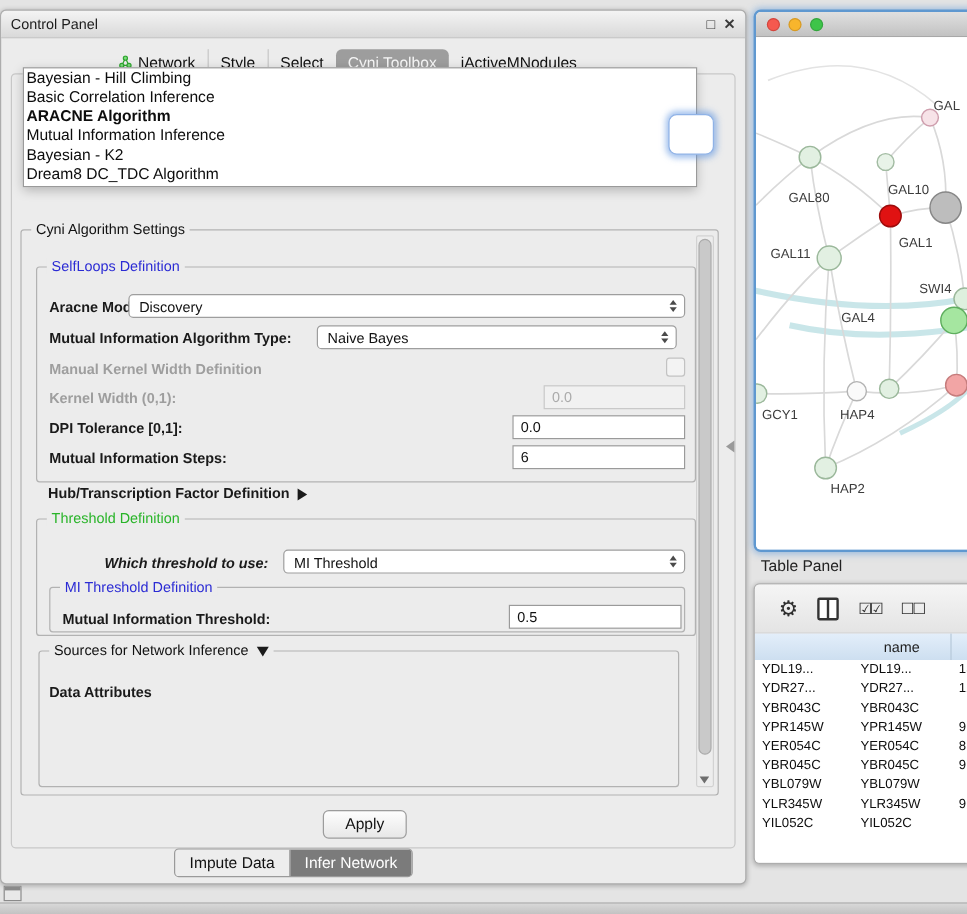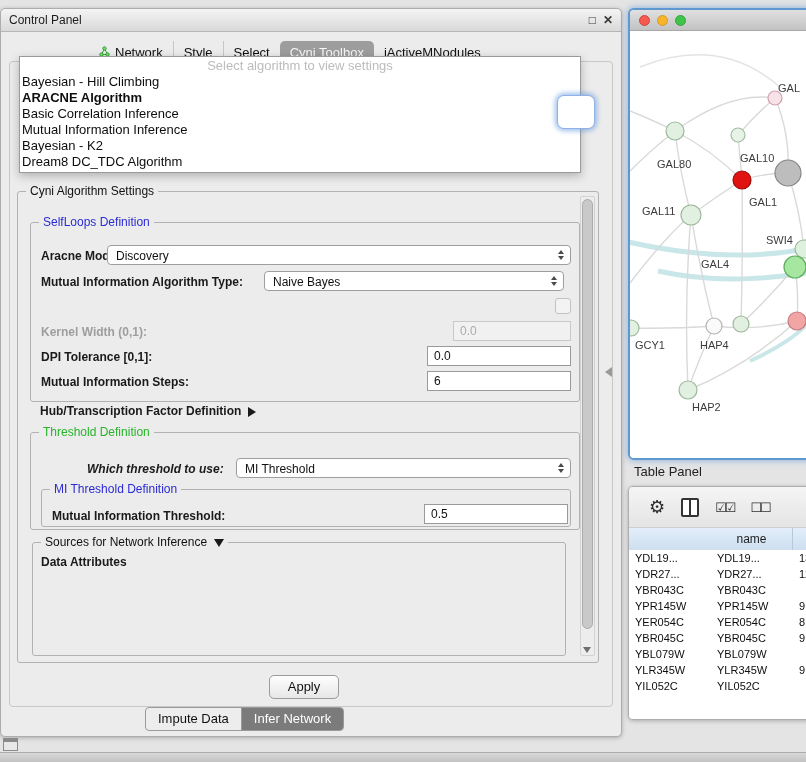--- a/index.html
+++ b/index.html
@@ -161,20 +161,21 @@
 
       <span class="flabel" style="left:10px;top:52px;">Mutual Information Algorithm Type:</span>
       <div class="combo" style="left:233px;top:48px;width:300px;">
         <span>Naive Bayes</span>
         <span class="arr">
             <span class="up"></span>
             <span class="dn"></span>
           </span>
       </div>
 
+      <span class="flabel dis" style="left:10px;top:78px;">Manual Kernel Width Definition</span>
       <span class="cbox" style="left:524px;top:75px;"></span>
 
       <span class="flabel dis" style="left:10px;top:102px;">Kernel Width (0,1):</span>
       <div class="tfield dis" style="left:422px;top:98px;width:104px;">0.0</div>
 
       <span class="flabel" style="left:10px;top:127px;">DPI Tolerance [0,1]:</span>
       <div class="tfield" style="left:396px;top:123px;width:130px;">0.0</div>
 
       <span class="flabel" style="left:10px;top:152px;">Mutual Information Steps:</span>
       <div class="tfield" style="left:396px;top:148px;width:130px;">6</div>
@@ -200,41 +201,40 @@
         <span class="gb-title t-blue">MI Threshold Definition</span>
         <span class="flabel" style="left:10px;top:19px;">Mutual Information Threshold:</span>
         <div class="tfield" style="left:382px;top:14px;width:130px;">0.5</div>
       </div>
     </div>
 
     <div class="groupbox" id="grp-sources">
       <span class="gb-title" style="font-size:12px;">
         <span>Sources for Network Inference</span><span class="tri-d"></span>
       </span>
-      <span class="flabel" style="left:8px;top:12px;">Data Attributes</span>
+      <span class="flabel" style="left:8px;top:27px;">Data Attributes</span>
     </div>
 
     <div class="vscroll">
       <div class="thumb"></div>
       <div class="down"></div>
     </div>
   </div>
 
   <div id="apply-btn">Apply</div>
 
   <div id="bottom-tabs">
     <div class="seg">Impute Data</div>
     <div class="seg sel">Infer Network</div>
   </div>
 
   <div id="algo-popup">
-      <div class="algo-ph">Select algorithm to view settings</div>
       <div class="algo-item">Bayesian - Hill Climbing</div>
+      <div class="algo-item">Basic Correlation Inference</div>
       <div class="algo-item sel">ARACNE Algorithm</div>
-      <div class="algo-item">Basic Correlation Inference</div>
       <div class="algo-item">Mutual Information Inference</div>
       <div class="algo-item">Bayesian - K2</div>
       <div class="algo-item">Dream8 DC_TDC Algorithm</div>
     </div>
   <div id="combo-frag"></div>
 </div>
 
 <div class="window" id="net-win">
   <div class="net-titlebar">
     <span class="light" id="light-close"></span>

